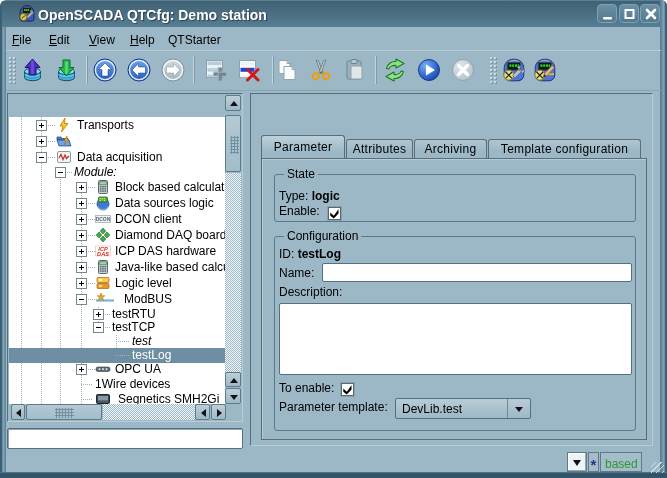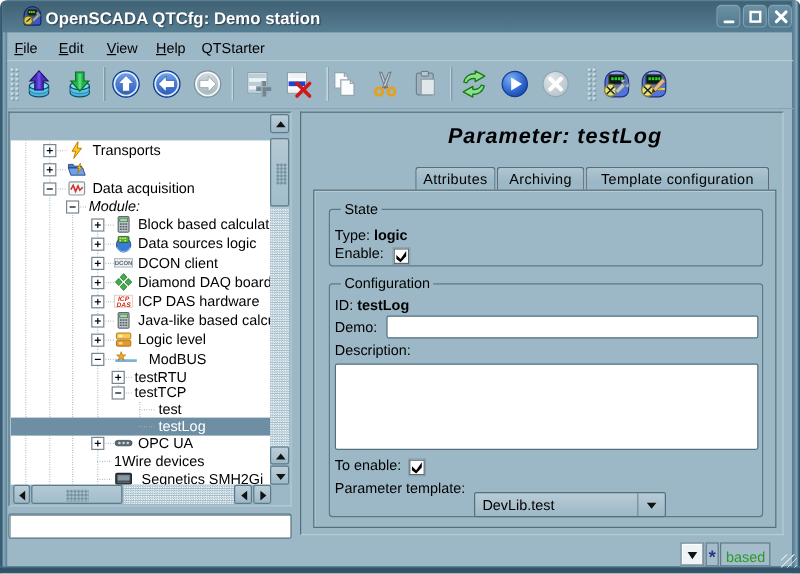--- a/index.html
+++ b/index.html
@@ -451,21 +451,21 @@
           <i class="h"></i>
           <i class="v"></i>
         </div>
 <div class="trow" style="left:103px;top:190px;line-height:14px;">testRTU</div>
 <div class="hln" style="left:94px;top:210px;width:7px"></div>
 <div class="exp" style="left:84px;top:205px">
           <i class="h"></i>
         </div>
 <div class="trow" style="left:103px;top:203px;line-height:14px;">testTCP</div>
 <div class="hln" style="left:107px;top:224px;width:14px"></div>
-<div class="trow" style="left:123px;top:217px;line-height:14px;">test</div>
+<div class="trow" style="left:123px;top:217px;line-height:14px;font-style:italic;">test</div>
 <div class="hln" style="left:107px;top:238px;width:14px"></div>
 <div class="trow" style="left:123px;top:231px;line-height:14px;color:#fff;">testLog</div>
 <div class="hln" style="left:77px;top:252px;width:9px"></div>
 <div class="exp" style="left:67px;top:247px">
           <i class="h"></i>
           <i class="v"></i>
         </div>
 <svg class="tico" style="left:86px;top:244px" viewBox="0 0 16 16">
           <rect x="1" y="6" width="14" height="4.5" rx="2" fill="#5a6a74" stroke="#333d44" stroke-width="0.6"></rect>
           <circle cx="4.5" cy="8.2" r="1.1" fill="#c8d2d8"></circle>
@@ -510,48 +510,48 @@
           <div class="arr" style="left:5px;top:4px;border-top:4px solid transparent;border-bottom:4px solid transparent;border-right:5px solid #111"></div>
         </div>
       <div class="sbbtn" style="left:202px;top:0;width:15px;height:16px">
           <div class="arr" style="left:5px;top:4px;border-top:4px solid transparent;border-bottom:4px solid transparent;border-left:5px solid #111"></div>
         </div>
     </div>
   </div>
   <div class="ledit"></div>
 
   <div class="rpanel">
-    <div class="rtitle">Parameter: testLog</div>
+    <div class="tab" style="left:10px;top:41px;width:84px;height:24px;padding-top:4px;background:linear-gradient(180deg,#bdd1da 0,#9cb8c6 70%)">Parameter</div>
     <div class="tab" style="left:95px;top:45px;width:67px;height:20px;padding-top:2px">Attributes</div>
     <div class="tab" style="left:163px;top:45px;width:73px;height:20px;padding-top:2px">Archiving</div>
     <div class="tab" style="left:237px;top:45px;width:153px;height:20px;padding-top:2px">Template configuration</div>
     <div class="pane"></div>
     <div id="rform">
         <div class="gbox" style="left:23px;top:80px;width:362px;height:48px">
           <div class="glabel">State</div>
         </div>
 <div class="lbl" style="left:28px;top:95px">Type: <b>logic</b></div>
 <div class="lbl" style="left:28px;top:110px">Enable:</div>
 <div class="cb" style="left:77px;top:113px"><svg width="11" height="11" viewBox="0 0 11 11">
             <path d="M1.3 4.5 L4.8 7.8 L9.5 1.2 L9.5 5.6 L4.8 10.6 L1.3 7.8 Z" fill="#000"></path>
           </svg></div>
 <div class="gbox" style="left:23px;top:142px;width:362px;height:195px">
           <div class="glabel">Configuration</div>
         </div>
 <div class="lbl" style="left:28px;top:153px">ID: <b>testLog</b></div>
-<div class="lbl" style="left:28px;top:172px">Demo:</div>
+<div class="lbl" style="left:28px;top:172px">Name:</div>
 <div class="fld" style="left:71px;top:169px;width:310px;height:19px"></div>
 <div class="lbl" style="left:28px;top:191px">Description:</div>
 <div class="fld" style="left:28px;top:209px;width:353px;height:72px"></div>
 <div class="lbl" style="left:28px;top:287px">To enable:</div>
 <div class="cb" style="left:90px;top:289px"><svg width="11" height="11" viewBox="0 0 11 11">
             <path d="M1.3 4.5 L4.8 7.8 L9.5 1.2 L9.5 5.6 L4.8 10.6 L1.3 7.8 Z" fill="#000"></path>
           </svg></div>
 <div class="lbl" style="left:28px;top:306px">Parameter template:</div>
-<div style="position:absolute;left:144px;top:316px;width:160px;height:21px;box-sizing:border-box;border:1px solid #54707e;border-radius:2px;background:linear-gradient(180deg,#b8ccd6 0,#9db8c6 100%)">
+<div style="position:absolute;left:144px;top:304px;width:136px;height:21px;box-sizing:border-box;border:1px solid #54707e;border-radius:2px;background:linear-gradient(180deg,#b8ccd6 0,#9db8c6 100%)">
 <div style="position:absolute;left:6px;top:3px;font-size:12px">DevLib.test</div>
 <div style="position:absolute;right:22px;top:0;width:1px;height:19px;background:#6f8b99"></div>
 <div class="arr" style="right:7px;top:8px;border-left:4px solid transparent;border-right:4px solid transparent;border-top:5px solid #111"></div>
         </div>
       </div>
   </div>
 
   <div class="sbtn" style="left:567px;top:452px;width:20px;height:20px;box-shadow:inset -1px -1px 0 #9aa8ae,inset 1px 1px 0 #fff">
       <div class="arr" style="left:5px;top:7px;border-left:4.5px solid transparent;border-right:4.5px solid transparent;border-top:6px solid #111"></div>
     </div>

